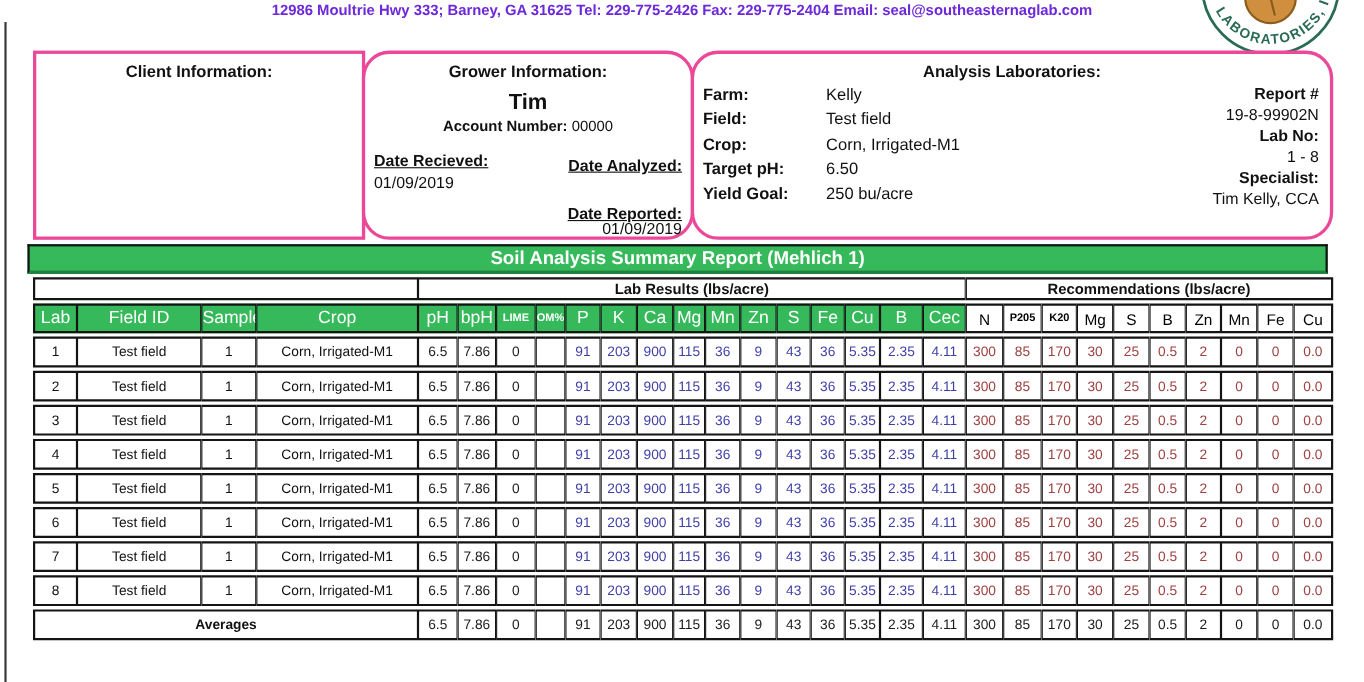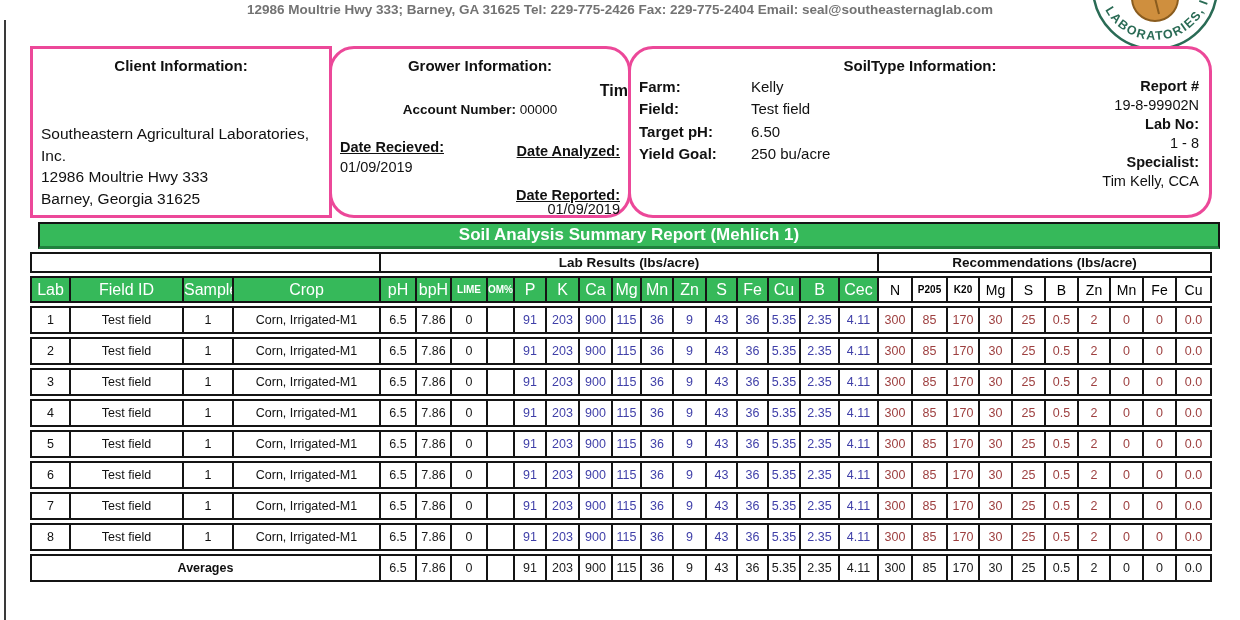--- a/index.html
+++ b/index.html
@@ -3,54 +3,54 @@
 <meta charset="utf-8">
 <style>
   * { margin:0; padding:0; box-sizing:border-box; }
   html,body { width:1240px; height:620px; overflow:hidden; background:#fff;
               font-family:"Liberation Sans", sans-serif; color:#111; }
   .page { position:relative; width:1240px; height:620px; background:#fff; }
 
   .edge-strip { position:absolute; left:4px; top:20px; bottom:0; width:2px; background:#3a3a3a; }
 
   .header-line { position:absolute; top:2px; left:0; width:1240px; text-align:center;
-                 font-size:13.5px; font-weight:bold; color:#737373; }
+                 font-size:13.5px; font-weight:bold; color:#6d28d9; }
 
   .logo { position:absolute; left:1070px; top:-118px; width:170px; height:170px; }
 
   
   .boxes { position:absolute; left:30px; top:46px; width:1182px; height:172px; display:flex; }
   .ibox { border:3px solid #ec4899; height:172px; position:relative; background:#fff; }
   .ibox + .ibox { margin-left:-3px;border-radius:25px; }
   .box-client { width:302px; }
   .box-grower { width:302px; }
   .box-analysis { width:584px; }
   .box-title { text-align:center; font-weight:bold; font-size:15px; padding-top:8px; }
 
   .client-address { position:absolute; left:8px; bottom:6px; font-size:15.5px; line-height:21.5px; width:285px; }
 
-  .grower-name { text-align:right; font-weight:bold; font-size:16px; margin-top:8px; }
+  .grower-name { text-align:center; font-weight:bold; font-size:20px; margin-top:8px; }
   .account-line { text-align:center; font-size:13.5px; margin-top:2px; }
   .account-line b { font-weight:bold; }
   .u-label { font-weight:bold; text-decoration:underline; font-size:14.5px; }
   .dr-label { position:absolute; left:8px;  top:90px;  }
   .dr-value { position:absolute; left:8px;  top:110px; font-size:14.5px; }
   .da-label { position:absolute; right:8px; top:94px;  }
   .rp-label { position:absolute; right:8px; top:138px; }
   .rp-value { position:absolute; right:8px; top:152px; font-size:14.5px; }
 
   .an-fields { position:absolute; left:8px; top:26px; font-size:15px; }
   .an-row { display:flex; height:22.5px; align-items:center; }
   .an-label { font-weight:bold; width:112px; }
   .an-value { }
   .an-right { position:absolute; right:10px; top:28px; text-align:right; font-size:14.5px; line-height:19px; }
   .an-right .b { font-weight:bold; }
 
   
-  .title-bar { position:absolute; left:38px; top:222px; width:1182px; height:27px;
+  .title-bar { position:absolute; left:25px; top:222px; width:1182px; height:27px;
                background:#36b95a; border:2px solid #141414; border-bottom:3px solid #20813d;
                color:#fff; font-weight:bold; font-size:17px; text-align:center; line-height:22px; }
 
   
   table.soil { position:absolute; left:30px; top:249px; width:1182px;
                border-collapse:separate; border-spacing:0 3px; table-layout:fixed; }
   .soil td, .soil th { border:2px solid #141414; border-left-width:1px; border-right-width:1px;
                        text-align:center; vertical-align:middle; overflow:hidden; white-space:nowrap;
                        background:#fff; padding:0; }
   .soil tr > *:first-child { border-left-width:2px; }
@@ -88,51 +88,50 @@
     </defs>
     <text font-size="12.5" font-weight="bold" fill="#2a6b55" letter-spacing="1.5">
       <textPath href="#logo-arc" startOffset="6%">LABORATORIES, INC.</textPath>
     </text>
   </svg>
 
   <div class="boxes">
 
     <div class="ibox box-client">
       <div class="box-title">Client Information:</div>
-      <div class="client-address">
-        <div>Southeastern Agricultural Laboratories, Inc.</div>
-        <div>12986 Moultrie Hwy 333</div>
-        <div>Barney, Georgia 31625</div>
-      </div>
     </div>
 
     <div class="ibox box-grower">
       <div class="box-title">Grower Information:</div>
       <div class="grower-name">Tim</div>
       <div class="account-line">
         <b>Account Number:</b>
         <span>00000</span>
       </div>
       <div class="u-label dr-label">Date Recieved:</div>
       <div class="dr-value">01/09/2019</div>
       <div class="u-label da-label">Date Analyzed:</div>
       <div class="u-label rp-label">Date Reported:</div>
       <div class="rp-value">01/09/2019</div>
     </div>
 
     <div class="ibox box-analysis">
-      <div class="box-title">SoilType Information:</div>
+      <div class="box-title">Analysis Laboratories:</div>
       <div class="an-fields">
         <div class="an-row">
             <span class="an-label">Farm:</span>
             <span class="an-value">Kelly</span>
           </div>
         <div class="an-row">
             <span class="an-label">Field:</span>
             <span class="an-value">Test field</span>
+          </div>
+        <div class="an-row">
+            <span class="an-label">Crop:</span>
+            <span class="an-value">Corn, Irrigated-M1</span>
           </div>
         <div class="an-row">
             <span class="an-label">Target pH:</span>
             <span class="an-value">6.50</span>
           </div>
         <div class="an-row">
             <span class="an-label">Yield Goal:</span>
             <span class="an-value">250 bu/acre</span>
           </div>
       </div>

